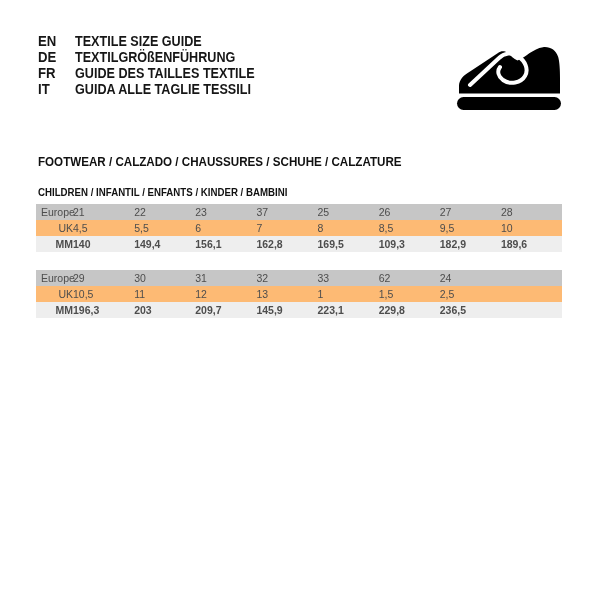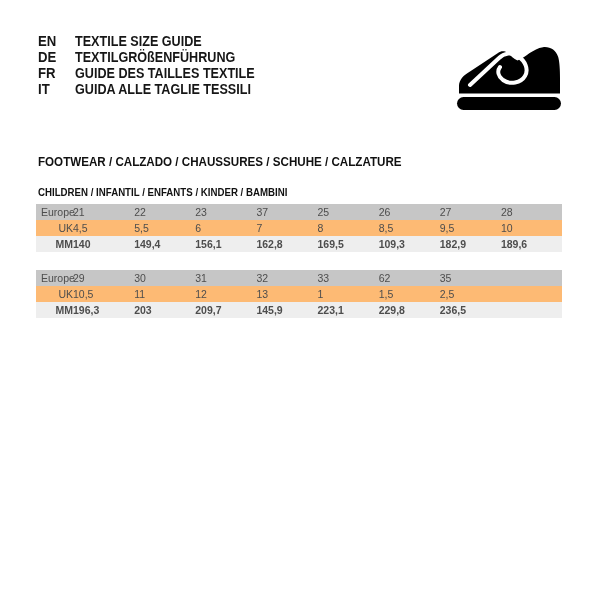--- a/index.html
+++ b/index.html
@@ -120,21 +120,21 @@
   <table class="size-table table-2">
     <tbody>
       <tr class="row-header">
         <td class="row-label">Europe</td>
         <td>29</td>
         <td>30</td>
         <td>31</td>
         <td>32</td>
         <td>33</td>
         <td>62</td>
-        <td>35</td>
+        <td>24</td>
         <td></td>
       </tr>
       <tr class="row-uk">
         <td class="row-label">UK</td>
         <td>10,5</td>
         <td>11</td>
         <td>12</td>
         <td>13</td>
         <td>1</td>
         <td>1,5</td>

